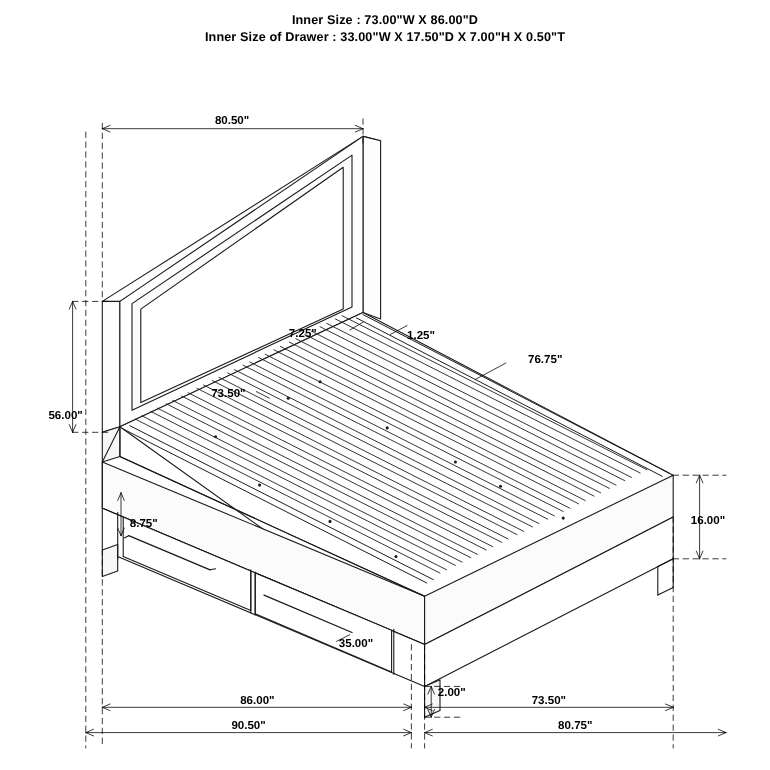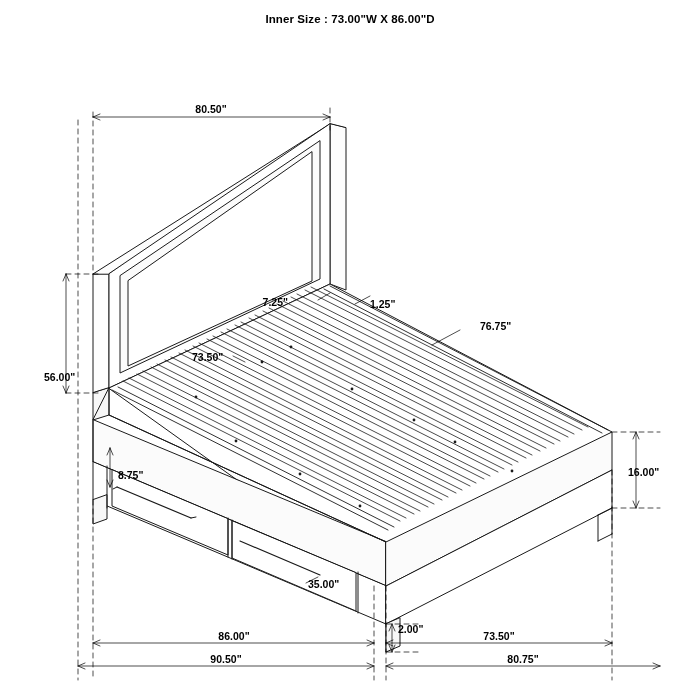--- a/index.html
+++ b/index.html
@@ -45,20 +45,21 @@
     fill: #000000;
   }
 </style>
 </head>
 <body>
 
 <div id="stage">
 
   <div class="header">
     <div>Inner Size : 73.00"W X 86.00"D</div>
+    <div>Inner Size of Drawer : 33.00"W X 17.50"D X 7.00"H X 0.50"T</div>
   </div>
 
   <svg class="diagram" width="700" height="700" viewBox="0 0 700 700">
 
     <g stroke="#1a1a1a" fill="none" stroke-width="1" stroke-linejoin="round" stroke-linecap="round">
 
       <g>
         <path d="M93,274 L93,393 L109,388 L109,274 Z" fill="#fdfdfd"></path>
         <path d="M93,274 L330,124 L346,128 L109,274 Z" fill="#fdfdfd"></path>
         <path d="M330,124 L330,284 L346,290 L346,128 Z" fill="#fdfdfd"></path>

